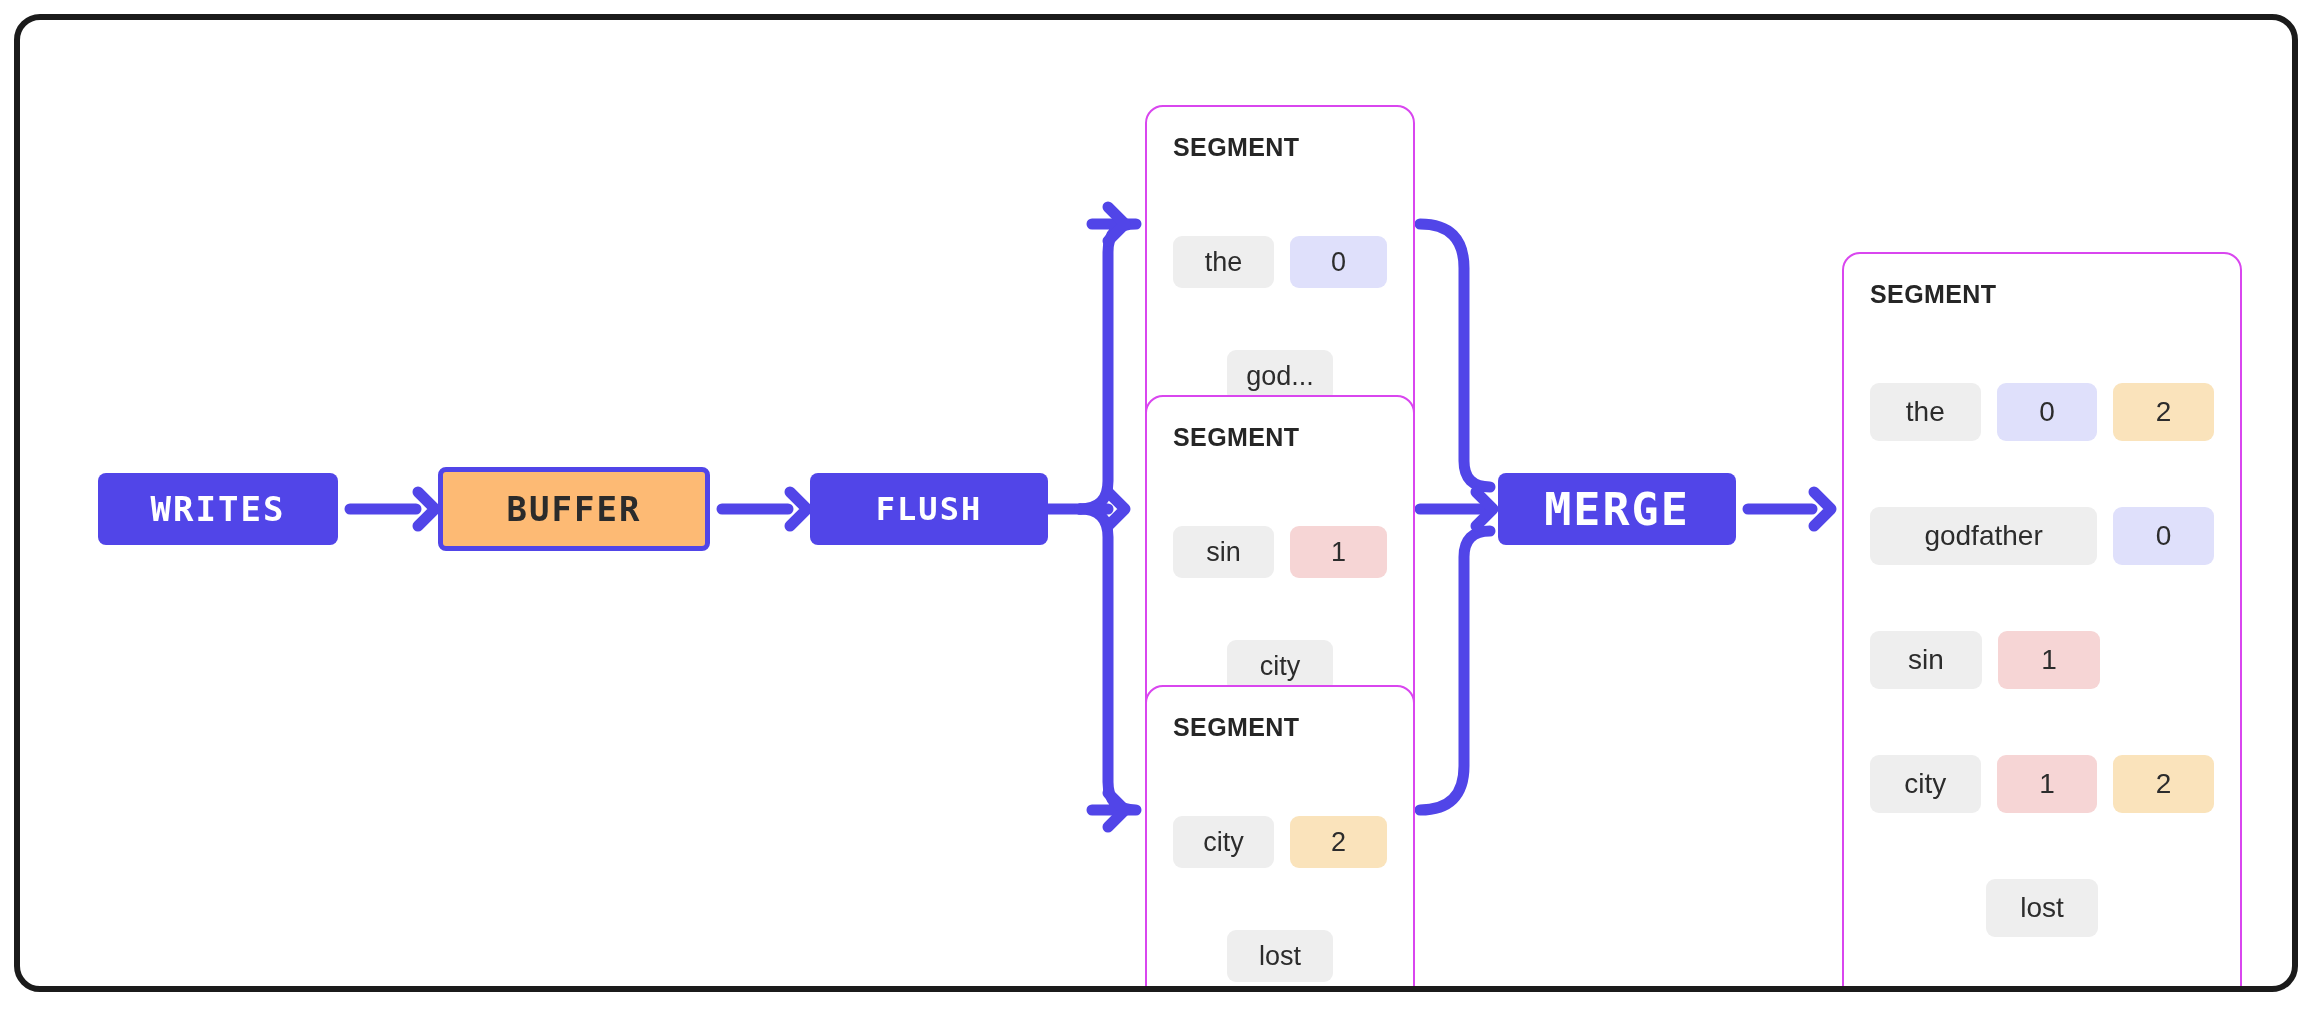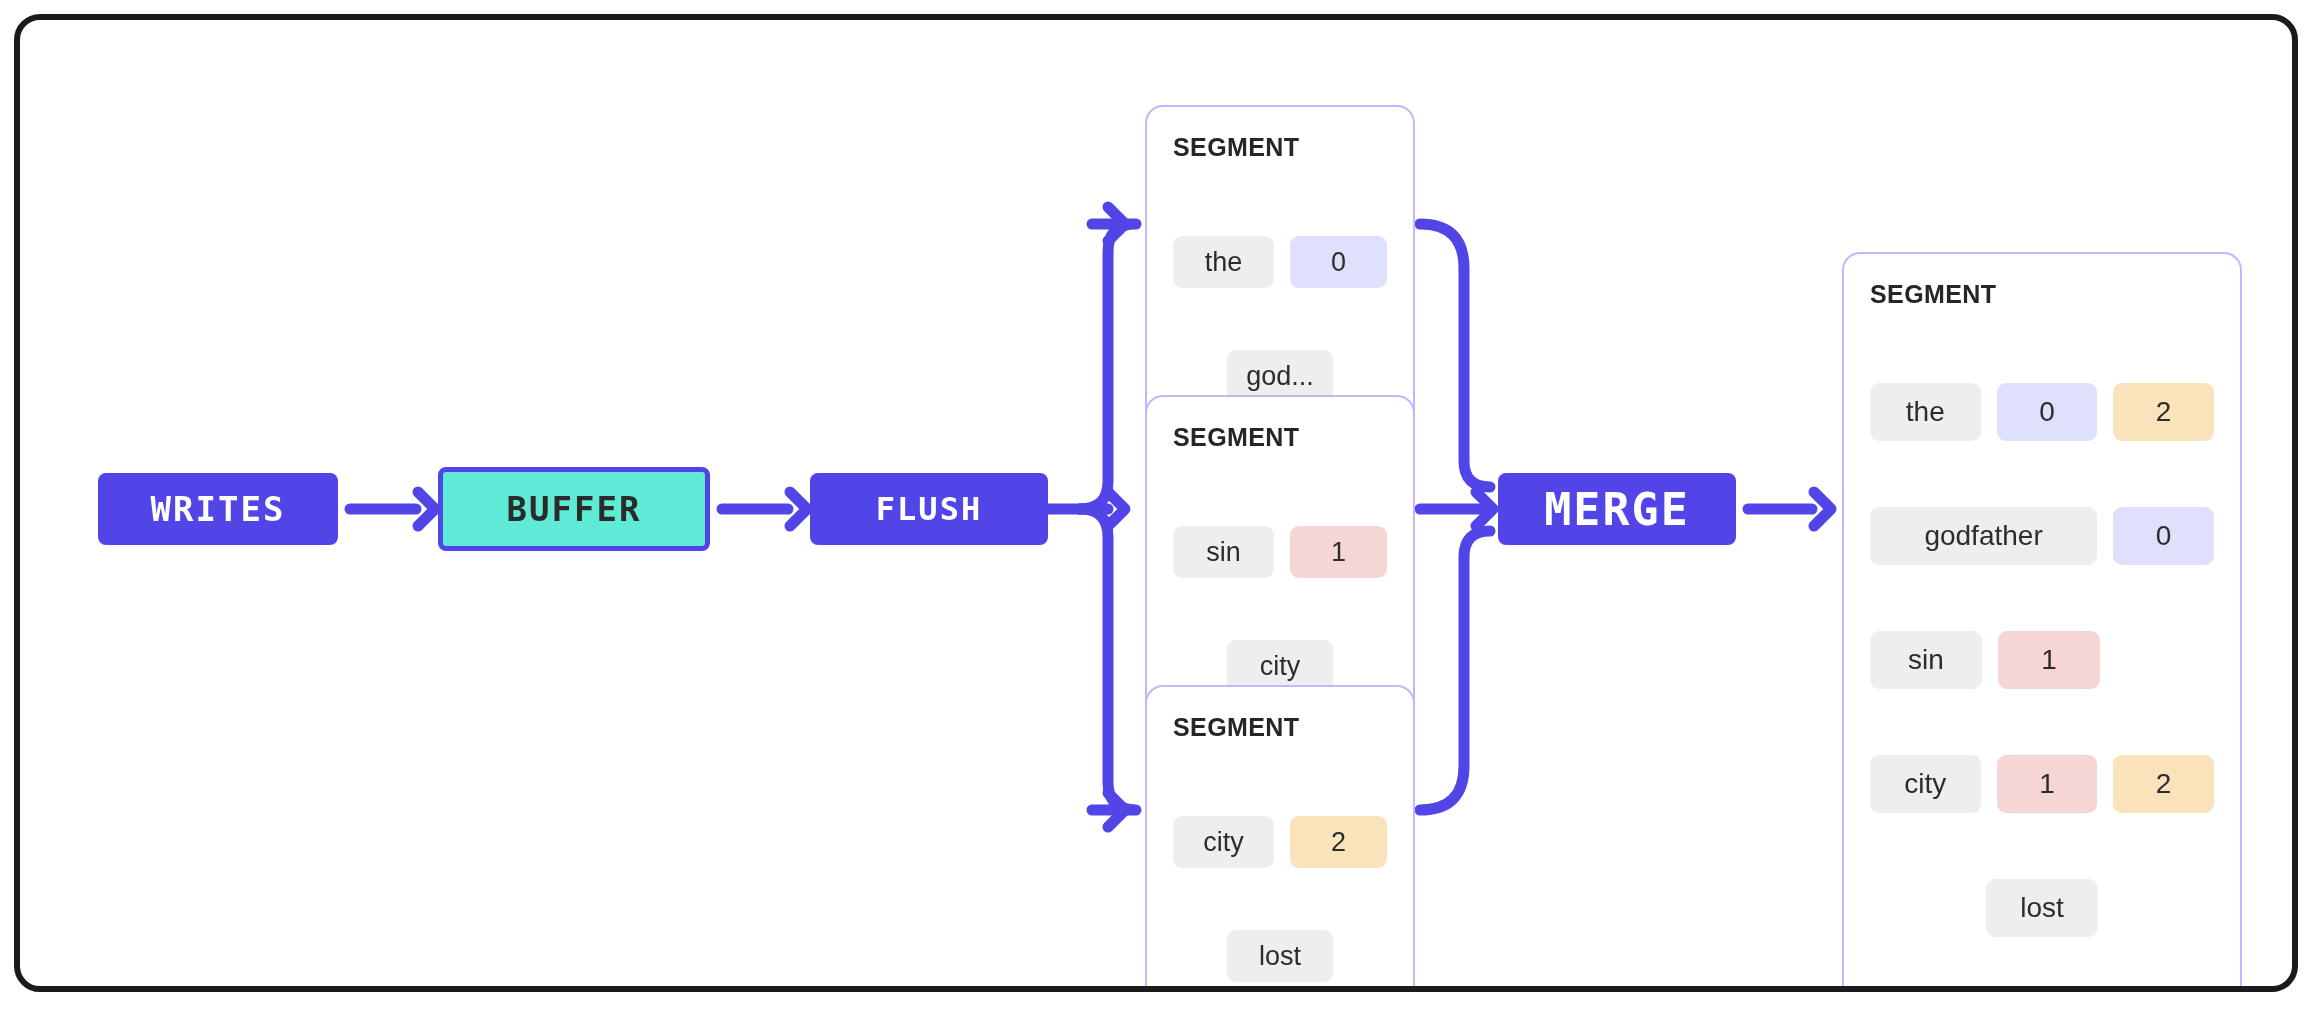--- a/index.html
+++ b/index.html
@@ -26,32 +26,32 @@
     position:absolute;
     display:flex;align-items:center;justify-content:center;
     border-radius:8px;
     font-family:"DejaVu Sans Mono","Liberation Mono",monospace;
     font-weight:bold;
     letter-spacing:2px;
     box-sizing:border-box;
     white-space:nowrap;
   }
   .node.solid{background:#5145e8;color:#ffffff;text-align:center;}
-  .node.outline{background:#5eead4;color:#2b2b2b;border:5px solid #5145e8;}
+  .node.outline{background:#fdba74;color:#2b2b2b;border:5px solid #5145e8;}
 
   #node-writes{left:78px;  top:453px; width:240px;height:72px;font-size:34px;}
   #node-buffer{left:418px; top:447px; width:272px;height:84px;font-size:34px;}
   #node-flush{ left:790px; top:453px; width:238px;height:72px;font-size:32px;}
   #node-merge{left:1478px; top:453px; width:238px;height:72px;font-size:45px;}
 
   
   .seg-card{
     position:absolute;
     background:#ffffff;
-    border:2px solid #c4b5fd;
+    border:2px solid #d946ef;
     border-radius:18px;
     box-sizing:border-box;
     padding:26px 26px 22px 26px;
   }
   .seg-title{
     font-family:"Liberation Sans", sans-serif;
     font-weight:bold;
     font-size:25px;
     color:#262626;
     letter-spacing:.4px;

